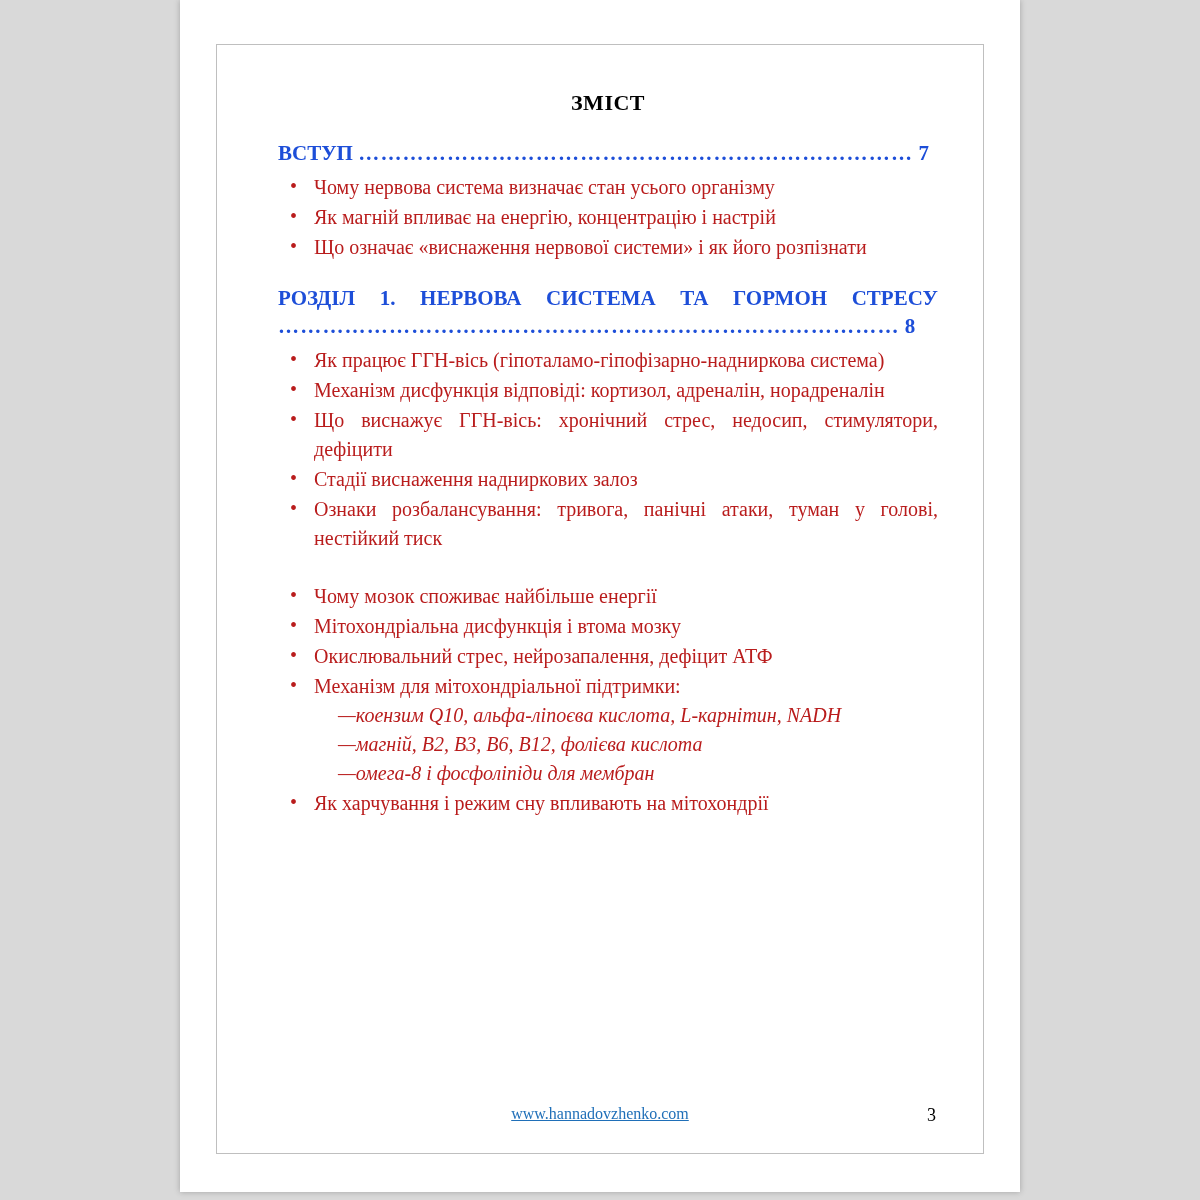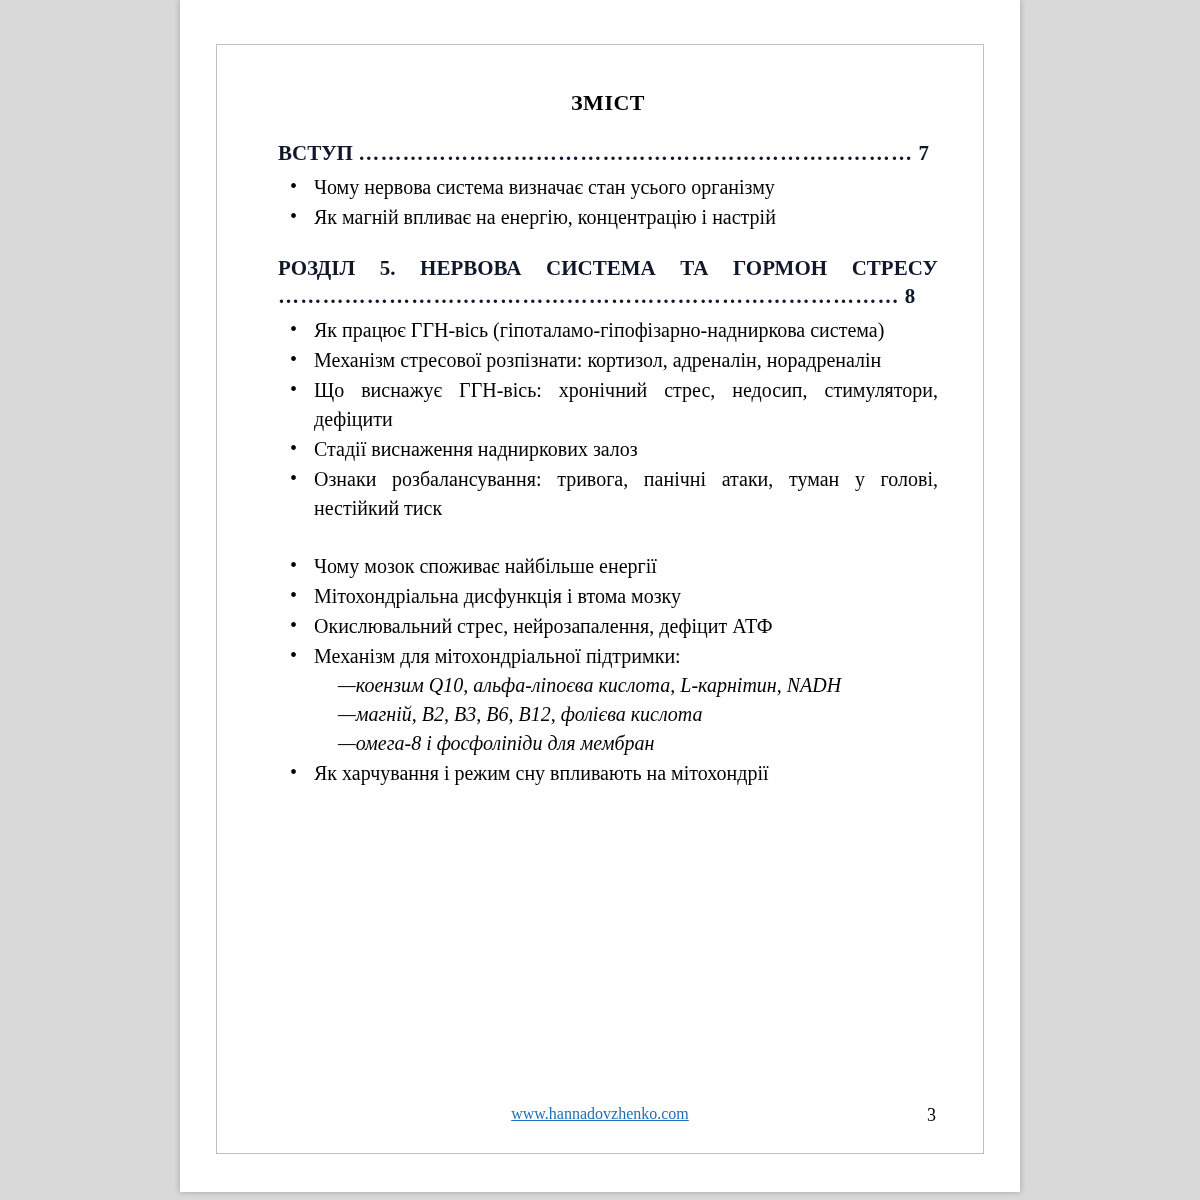--- a/index.html
+++ b/index.html
@@ -42,21 +42,21 @@
     text-align: center;
     font-weight: bold;
     font-size: 22px;
     letter-spacing: 0.5px;
     margin: 0 0 24px 0;
     color: #000;
   }
   .section-head {
     font-weight: bold;
     font-size: 21px;
-    color: #0f172a;
+    color: #1d4ed8;
     margin: 0;
     line-height: 1.30;
     display: block;
     text-align: justify;
   }
   .section-head .leader {
     letter-spacing: 1.2px;
   }
   .section-head .pageno {
     font-weight: bold;
@@ -64,21 +64,21 @@
   .bullets {
     list-style: none;
     margin: 6px 0 0 0;
     padding: 0;
   }
   .bullets li {
     position: relative;
     padding-left: 36px;
     font-size: 20px;
     line-height: 1.45;
-    color: #000000;
+    color: #b91c1c;
     margin-bottom: 1px;
   }
   .bullets li::before {
     content: "\2022";
     position: absolute;
     left: 12px;
     top: -1px;
     font-size: 20px;
   }
   .bullets li.justify {
@@ -127,32 +127,33 @@
   <div class="doc-title">ЗМІСТ</div>
 
   <div class="section-head">
     <span>ВСТУП</span>
     <span class="leader">…………………………………………………………………</span>
     <span class="pageno">7</span>
   </div>
   <ul class="bullets">
     <li><span>Чому нервова система визначає стан усього організму</span></li>
     <li><span>Як магній впливає на енергію, концентрацію і настрій</span></li>
+    <li class="justify"><span>Що означає «виснаження нервової системи» і як його розпізнати</span></li>
   </ul>
 
   <div class="gap-md"></div>
 
   <div class="section-head">
-    <span>РОЗДІЛ 5. НЕРВОВА СИСТЕМА ТА ГОРМОН СТРЕСУ</span>
+    <span>РОЗДІЛ 1. НЕРВОВА СИСТЕМА ТА ГОРМОН СТРЕСУ</span>
     <span class="leader">…………………………………………………………………………</span>
     <span class="pageno">8</span>
   </div>
   <ul class="bullets">
     <li class="justify"><span>Як працює ГГН-вісь (гіпоталамо-гіпофізарно-надниркова система)</span></li>
-    <li class="justify"><span>Механізм стресової розпізнати: кортизол, адреналін, норадреналін</span></li>
+    <li class="justify"><span>Механізм дисфункція відповіді: кортизол, адреналін, норадреналін</span></li>
     <li class="justify"><span>Що виснажує ГГН-вісь: хронічний стрес, недосип, стимулятори, дефіцити</span></li>
     <li><span>Стадії виснаження надниркових залоз</span></li>
     <li class="justify"><span>Ознаки розбалансування: тривога, панічні атаки, туман у голові, нестійкий тиск</span></li>
   </ul>
 
   <div class="gap-md"></div>
 
   <ul class="bullets">
     <li><span>Чому мозок споживає найбільше енергії</span></li>
     <li><span>Мітохондріальна дисфункція і втома мозку</span></li>

